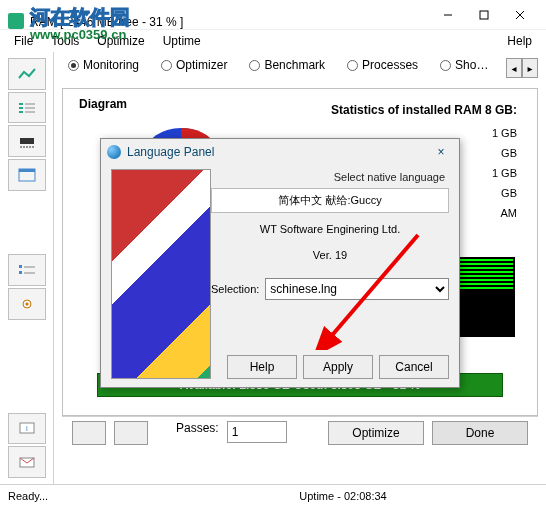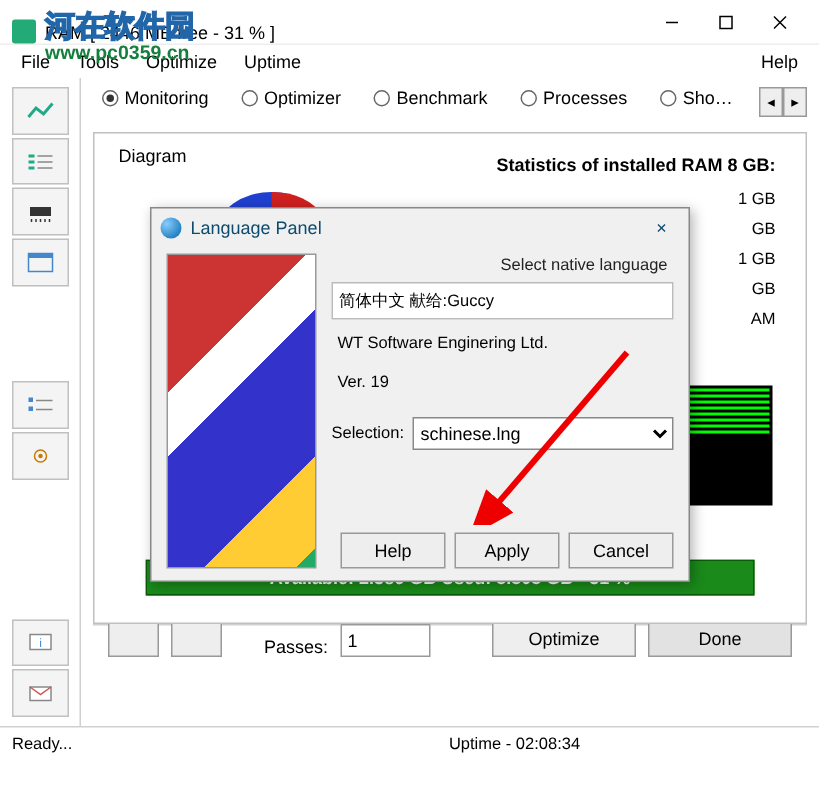--- a/index.html
+++ b/index.html
@@ -27,49 +27,49 @@
 
 .content { flex: 1; padding: 6px 8px 0 8px; position: relative; }
 .tabs { display: flex; align-items: flex-start; gap: 10px; height: 26px; }
 .tab { display: flex; align-items: center; gap: 4px; padding: 0 6px; font-size: 12px; cursor: pointer; }
 .radio { width: 11px; height: 11px; border: 1px solid #666; border-radius: 50%; display: inline-flex; align-items: center; justify-content: center; }
 .radio.on::after { content:""; width:5px; height:5px; background:#333; border-radius:50%; }
 .tab-scroll { display:flex; margin-left:auto; }
 .tab-arrow { width:16px; height:20px; border:1px solid #999; background:#eee; display:flex; align-items:center; justify-content:center; cursor:pointer; font-size:10px;}
 
 .panel { border: 1px solid #c0c0c0; background: #fff; margin-top: 4px; padding: 10px 14px; height: 328px; position: relative; }
-.panel-title { font-weight: normal; font-size: 12px; position: absolute; left: 16px; top: 8px; }
+.panel-title { font-weight: bold; font-size: 12px; position: absolute; left: 16px; top: 8px; }
 .stats-title { font-weight: bold; font-size: 12px; position: absolute; right: 20px; top: 14px; }
 .stat-row { position:absolute; right:20px; font-size:11px; text-align:right; }
 
 .avail-bar { position:absolute; left:34px; right:34px; bottom:18px; height:24px; background:#1a8a1a; color:#fff; display:flex; align-items:center; justify-content:center; font-size:12px; font-weight:bold; box-shadow: inset 0 0 0 1px #0a5a0a; }
 
 .pie { position:absolute; left:78px; top:30px; width:80px; height:70px; }
 
 .greenblock { position:absolute; right:22px; top:168px; width:58px; height:80px; background:#000; }
 .greenblock .l { height:2px; background:#0f0; margin:2px 2px; }
 
-.bottombar { height:38px; border-top:1px solid #d0d0d0; display:flex; align-items:flex-end; padding:16px 10px; gap:8px; }
+.bottombar { height:38px; border-top:1px solid #d0d0d0; display:flex; align-items:flex-start; padding:4px 10px; gap:8px; }
 .btn { height:24px; min-width:64px; border:1px solid #999; background:#eee; font-size:12px; cursor:pointer; padding:0 12px; }
 .btn.wide { min-width:96px; }
 .btn.primary { background:#e2e2e2; }
 .spin { width:60px; height:22px; border:1px solid #999; display:flex; align-items:center; padding:0 4px; background:#fff; }
 
 .status { height:22px; border-top:1px solid #d0d0d0; display:flex; align-items:center; padding:0 8px; font-size:11px; gap:20px; }
 .status .s1 { width:120px; }
 
 .dialog { position:absolute; left:100px; top:138px; width:360px; height:250px; background:#f0f0f0; border:1px solid #888; box-shadow:2px 2px 8px rgba(0,0,0,.3); z-index:100; }
 .dlg-title { height:26px; display:flex; align-items:center; padding:0 6px; font-size:12px; color:#0c4a6e; }
 .dlg-title .globe { width:14px; height:14px; border-radius:50%; background:radial-gradient(circle at 30% 30%, #8cf, #06a); margin-right:6px; }
 .dlg-title .close { margin-left:auto; width:24px; height:20px; display:flex; align-items:center; justify-content:center; cursor:pointer; }
-.dlg-body { display:flex; padding:4px 10px 8px 10px; gap:10px; height:calc(100% - 26px); }
+.dlg-body { display:flex; padding:4px 10px 8px 10px; height:calc(100% - 26px); }
 .flags { width:100px; height:100%; border:1px solid #999; background:linear-gradient(135deg,#c33 0 15%,#fff 15% 22%,#33c 22% 38%,#fc3 38% 48%,#2a6 48% 60%,#e33 60% 72%,#26c 72% 85%,#111 85% 100%); background-size:200% 200%; }
 .dlg-right { flex:1; display:flex; flex-direction:column; font-size:11px; }
 .dlg-right .lbl { text-align:right; color:#222; padding:2px 4px; }
-.dlg-right .box { border:1px solid #bbb; background:#fff; padding:4px; text-align:left; margin:3px 0; }
+.dlg-right .box { border:1px solid #bbb; background:#fff; padding:4px; text-align:center; margin:3px 0; }
 .dlg-right .sel { display:flex; align-items:center; gap:6px; margin:10px 0 6px; }
 .dlg-right select { flex:1; height:22px; border:1px solid #888; background:#fff; font-size:12px; }
 .dlg-btns { display:flex; gap:6px; justify-content:flex-end; margin-top:auto; }
 .dlg-btns .btn { min-width:70px; height:24px; }
 
 .arrow { position:absolute; left:308px; top:230px; z-index:200; pointer-events:none; }
 </style>
 </head>
 <body>
 

